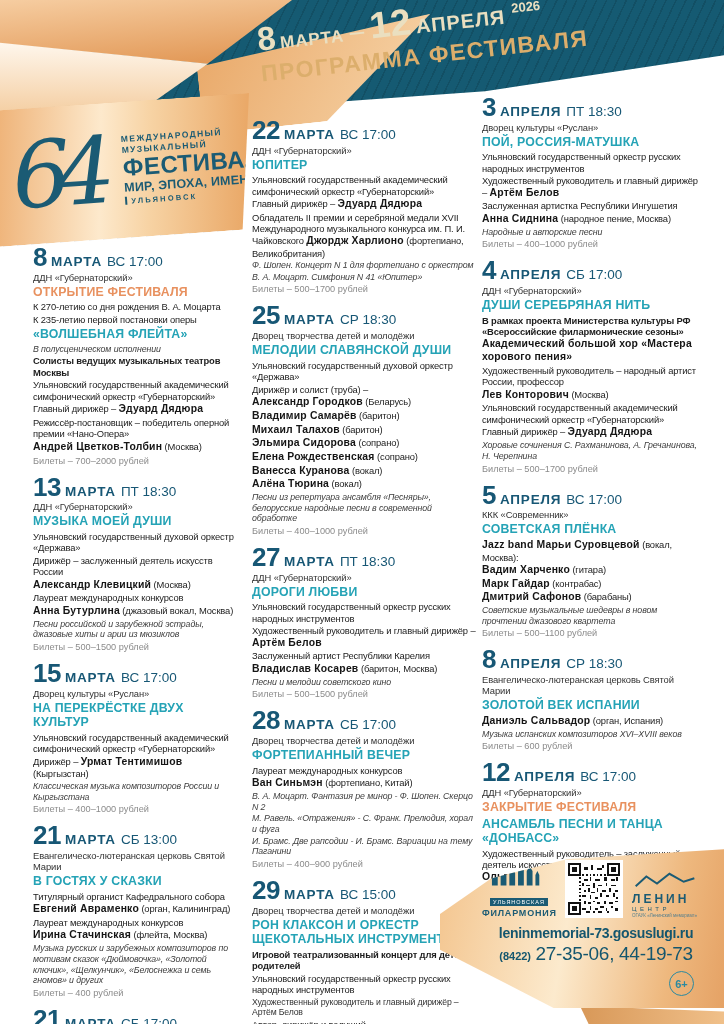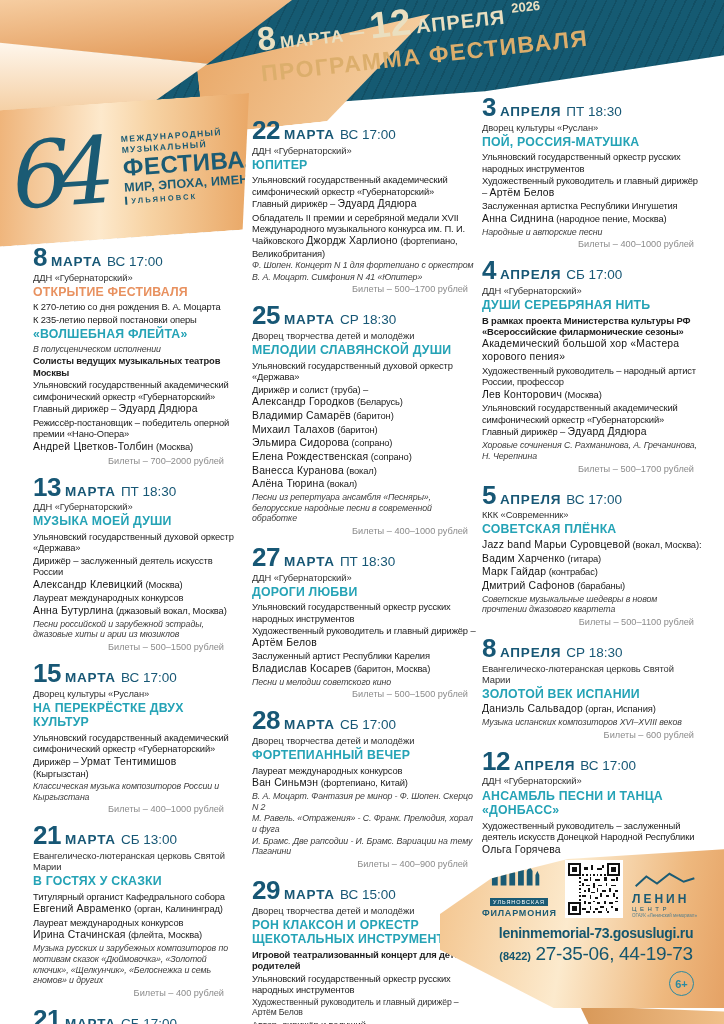--- a/index.html
+++ b/index.html
@@ -55,29 +55,29 @@
   .c1 { left:33px;  top:245px; width:201px; }
   .c2 { left:252px; top:118px; width:226px; }
   .c3 { left:482px; top:95px;  width:222px; }
   .event { margin-bottom:9px; }
   .dt { color:#175775; margin-bottom:2px; display:flex; align-items:baseline; }
   .dn { font-size:26px; font-weight:800; letter-spacing:-.5px; line-height:.95; }
   .dm { font-size:13.5px; font-weight:700; letter-spacing:.8px; margin-left:4px; }
   .dr { font-size:13.5px; font-weight:400; margin-left:5px; }
   .venue { font-size:9.4px; color:#333; line-height:1.18; margin-bottom:1px; letter-spacing:-.1px; }
   .ln { font-size:9.4px; line-height:1.22; color:#222; letter-spacing:-.15px; margin-bottom:1px; }
-  .ln .nm { font-size:10.4px; font-weight:400; letter-spacing:.2px; color:#151515; }
+  .ln .nm { font-size:10.4px; font-weight:700; letter-spacing:.2px; color:#151515; }
   .ln.b  { font-weight:700; color:#1d1d1d; }
   .ln.sm { font-size:8.7px; color:#333; }
   .ln.i  { font-style:italic; font-size:8.8px; color:#3d3d3d; letter-spacing:-.1px; }
   .ln.po { color:#e8915f; font-weight:700; font-size:9.8px; }
   .ln.tc, .ln.to { font-weight:800; font-size:12.3px; line-height:1.18; letter-spacing:.2px; margin:2px 0; }
   .ln.tc { color:#25a3b6; }
   .ln.to { color:#e8915f; }
-  .tickets { font-size:9.2px; color:#8b8b8b; text-align:right; margin-top:2px; padding-right:10px; }
+  .tickets { font-size:9.2px; color:#8b8b8b; margin-top:2px; padding-right:10px; }
 
   
   .ribbon { position:absolute; left:440px; top:846px; width:284px; height:162px; z-index:3;
     clip-path:polygon(0 42%,18% 20%,45% 8%,100% 2%,100% 100%,40% 100%,0 64%);
     background:linear-gradient(100deg,#f3c48d,#fceacd 45%,#eeb87e 80%,#e5a265); }
   .rb-content { position:absolute; right:14px; top:12px; width:228px; text-align:center; }
   .logos-row { display:flex; justify-content:space-between; align-items:flex-end; height:60px; }
   .fil { width:74px; text-align:center; }
   .fil-band { display:inline-block; background:#1b5b74; color:#fff; font-size:5.5px; letter-spacing:1px;
     padding:1px 3px; margin-top:-7px; position:relative; }
@@ -346,20 +346,21 @@
           <p class="ln i"><span class="sg">Музыка испанских композиторов XVI–XVIII веков</span></p>
           <div class="tickets">Билеты – 600 рублей</div>
         </section>
         <section class="event">
           <div class="dt">
             <span class="dn">12</span>
             <span class="dm">АПРЕЛЯ</span>
             <span class="dr">ВС 17:00</span>
           </div>
           <div class="venue">ДДН «Губернаторский»</div>
+          <p class="ln to"><span class="sg">ЗАКРЫТИЕ ФЕСТИВАЛЯ</span></p>
           <p class="ln tc"><span class="sg">АНСАМБЛЬ ПЕСНИ И ТАНЦА «ДОНБАСС»</span></p>
           <p class="ln n"><span class="sg">Художественный руководитель – заслуженный деятель искусств Донецкой Народной Республики</span></p>
           <p class="ln n"><span class="nm">Ольга Горячева</span></p>
           <div class="tickets">Билеты – 500–1700 рублей</div>
         </section>
       </div>
   </main>
 
   <div class="ribbon">
     <div class="rb-content">

